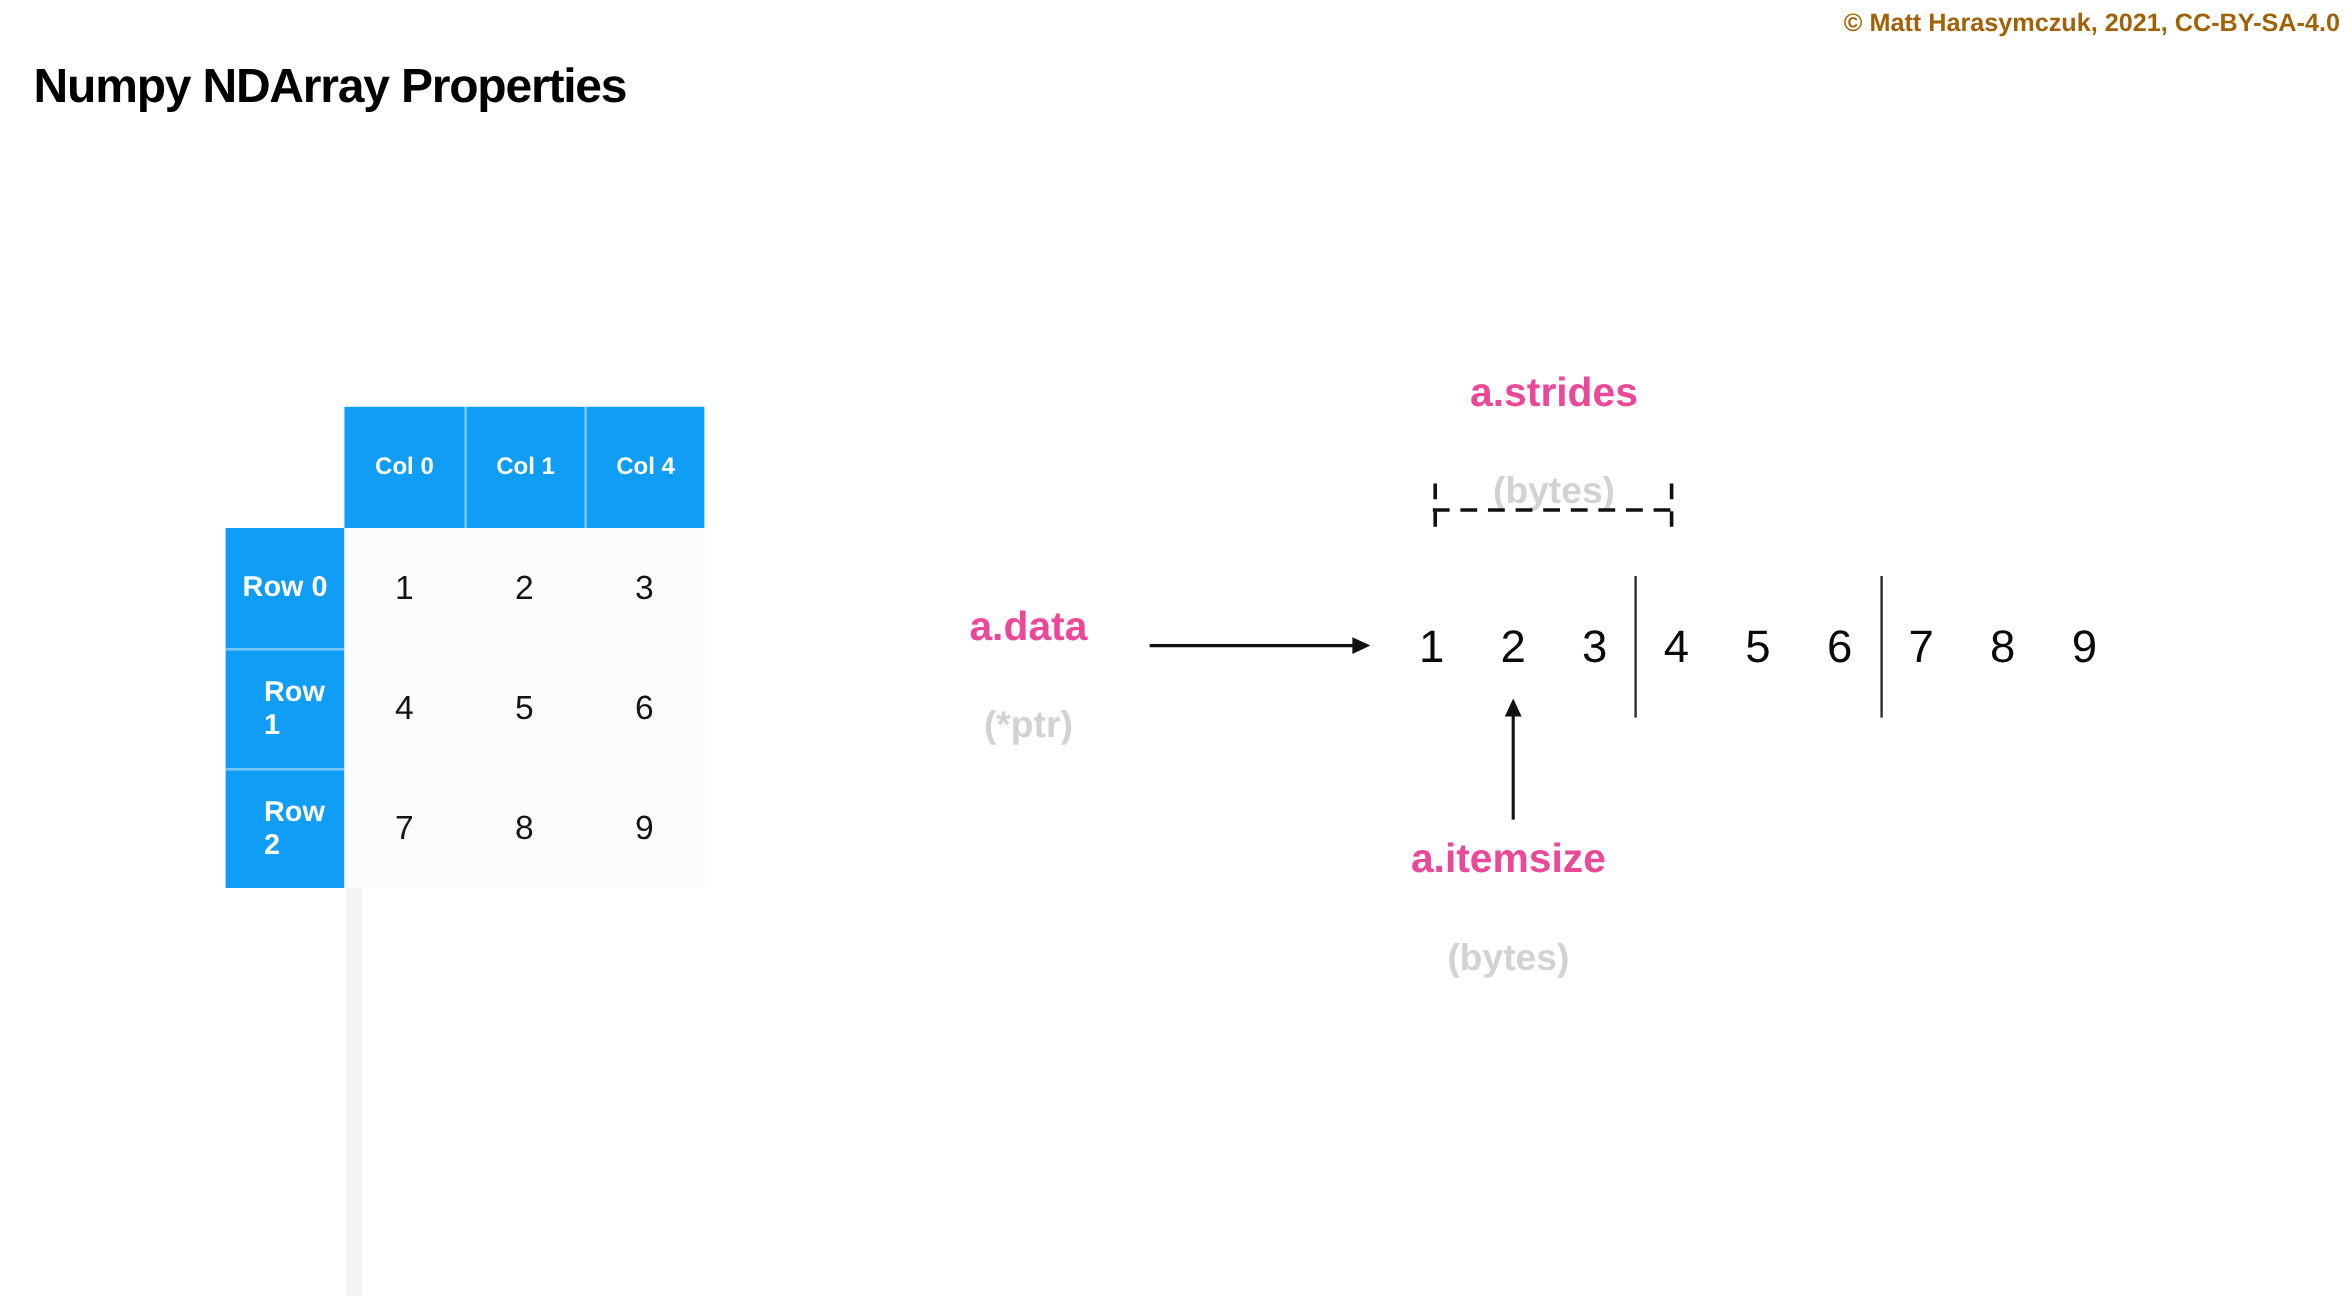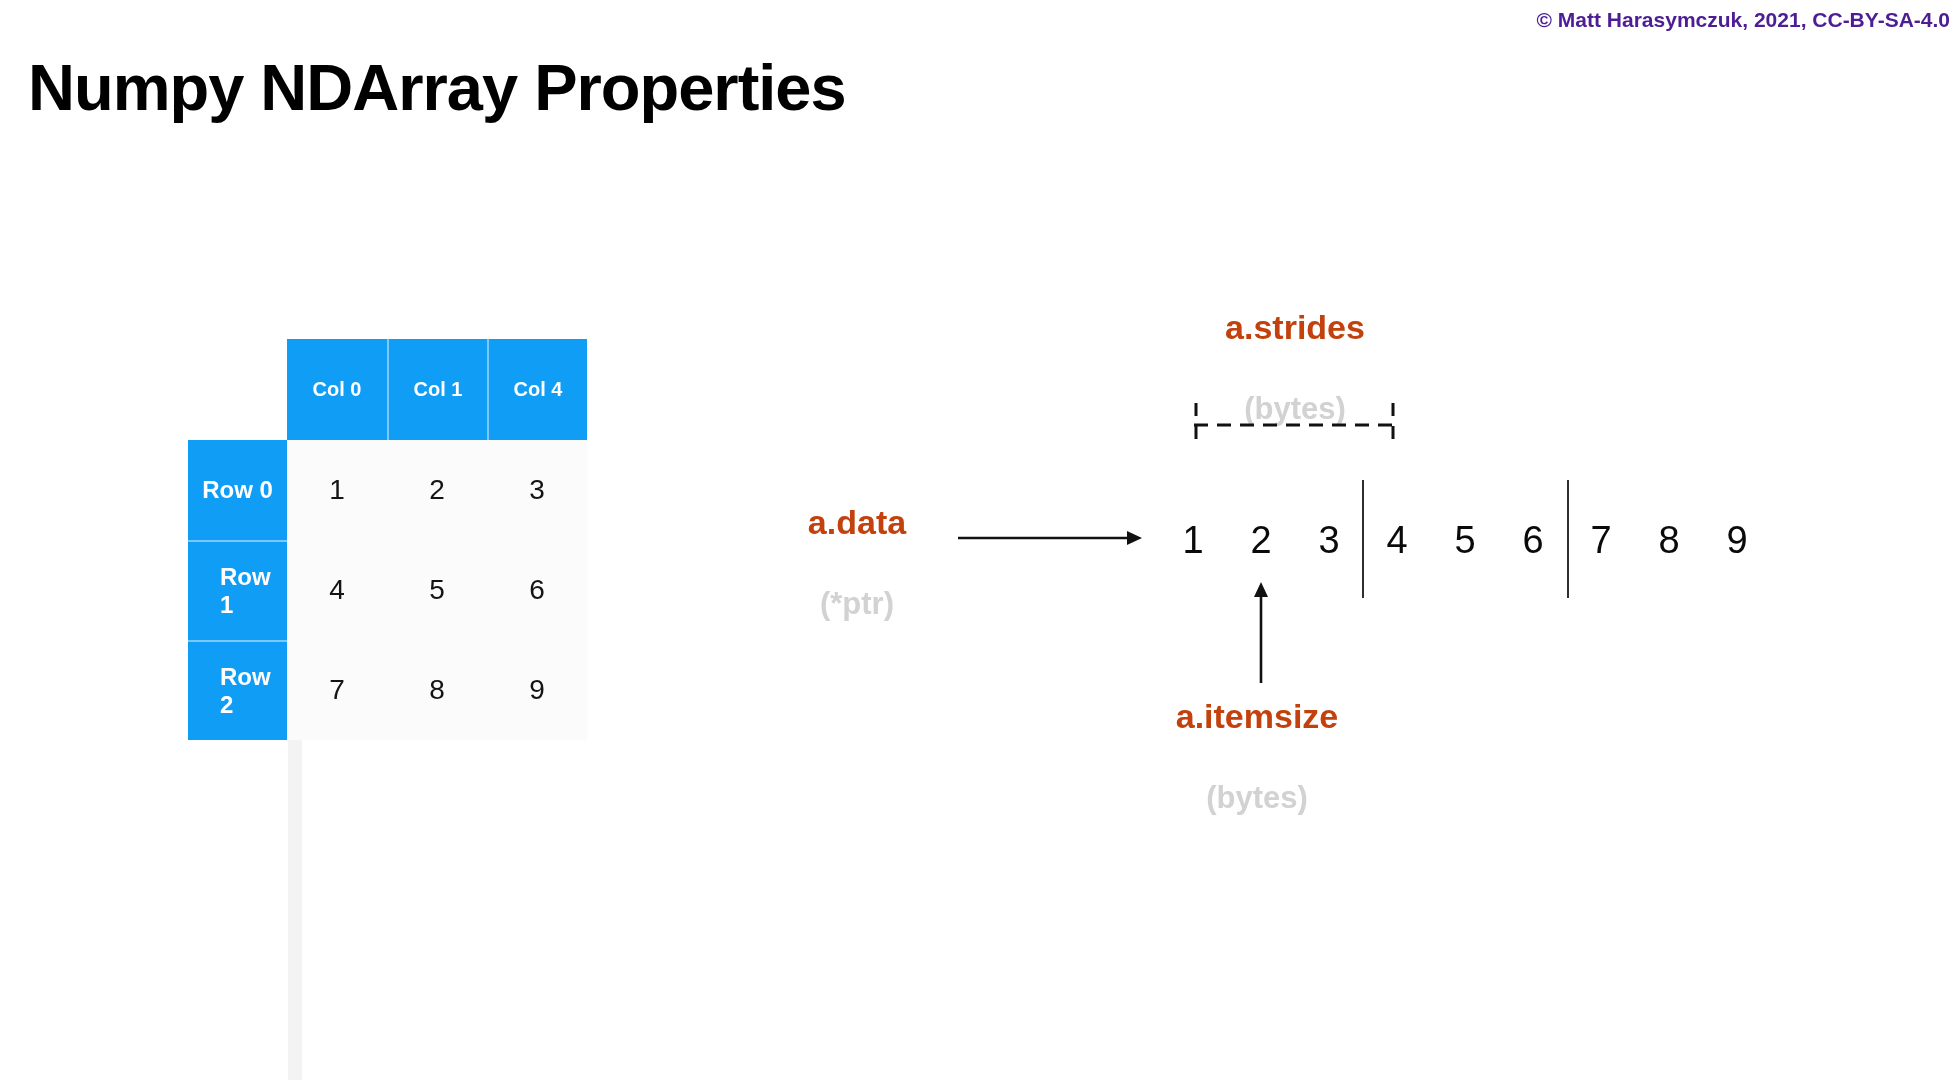--- a/index.html
+++ b/index.html
@@ -7,26 +7,26 @@
   body {
     width: 1960px; height: 1080px;
     font-family: "Liberation Sans", "DejaVu Sans", sans-serif;
     position: relative; overflow: hidden;
   }
   .stage { position: absolute; inset: 0; background: #ffffff; }
 
   
   .title {
     position: absolute; left: 28px; top: 50px;
-    font-size: 65px; font-weight: 700; letter-spacing: -1px;
+    font-size: 40px; font-weight: 700; letter-spacing: -1px;
     color: #000;
   }
   .copyright {
     position: absolute; top: 8px; right: 10px;
-    font-size: 21px; font-weight: 700; color: #4c1d95;
+    font-size: 21px; font-weight: 700; color: #a16207;
   }
 
   
   .col-header-row {
     position: absolute; left: 287px; top: 339px;
     width: 300px; height: 101px;
     background: #0f9df5; display: flex;
   }
   .col-header-row .th {
     flex: 0 0 100px; display: flex; align-items: center; justify-content: center;
@@ -54,21 +54,21 @@
     display: flex; align-items: center; justify-content: center;
     font-size: 28px; color: #141414;
   }
   .col-strip {
     position: absolute; left: 288px; top: 740px; width: 14px; height: 340px;
     background: #f3f3f3;
   }
 
   
   .lbl-block { position: absolute; text-align: center; }
-  .lbl-block .lbl { font-size: 34px; font-weight: 700; color: #c2410c; line-height: 37px; }
+  .lbl-block .lbl { font-size: 34px; font-weight: 700; color: #ec4899; line-height: 37px; }
   .lbl-block .sub { font-size: 31px; font-weight: 700; color: #d2d2d2; line-height: 38px; margin-top: 44px; }
 
   #strides-block  { left: 1190px; top: 309px; width: 210px; }
   #data-block     { left: 757px;  top: 504px; width: 200px; }
   #itemsize-block { left: 1147px; top: 698px; width: 220px; }
 
   
   .memory {
     position: absolute; left: 1159px; top: 512px; height: 56px; display: flex;
   }

